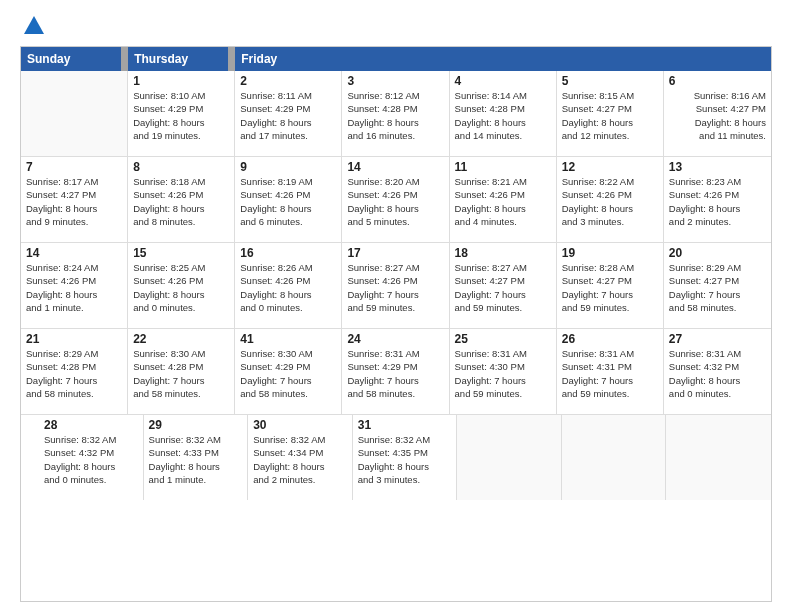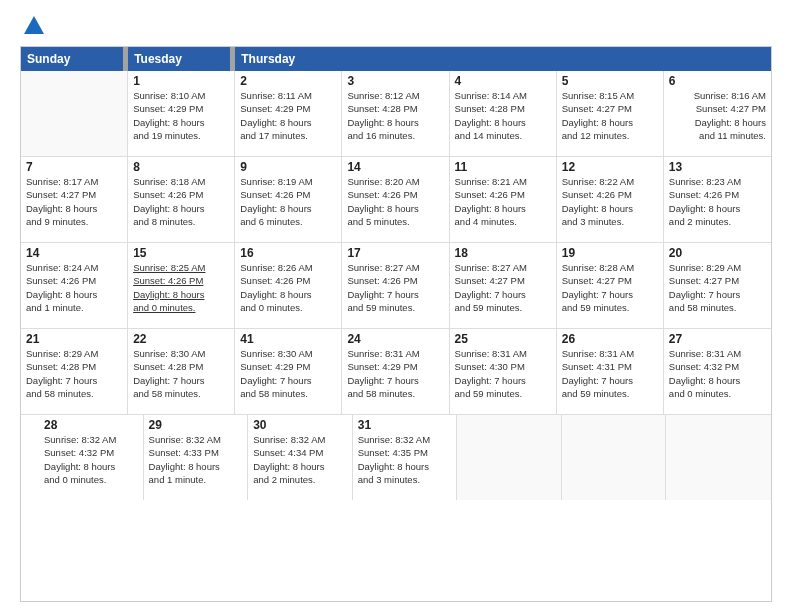--- a/index.html
+++ b/index.html
@@ -54,21 +54,21 @@
       display: grid;
       grid-template-columns: repeat(7, 1fr);
       background: #2a5ea8;
     }
     .cal-header-cell {
       color: #fff;
       font-size: 12px;
       font-weight: bold;
       padding: 5px 6px;
       text-align: left;
-      border-right: 5px solid #a3a3a3;
+      border-right: 7px solid #a3a3a3;
     }
     .cal-header-cell:last-child { border-right: none; }
     .cal-body {
       display: flex;
       flex-direction: column;
     }
     .cal-row {
       display: grid;
       grid-template-columns: repeat(7, 1fr);
       border-bottom: 1px solid #ddd;
@@ -116,22 +116,22 @@
     </div>
     <div class="title-block">
       <div class="month-title"></div>
       <div class="location"></div>
     </div>
   </div>
 
   <div class="calendar">
     <div class="cal-header-row">
     <div class="cal-header-cell">Sunday</div>
-        <div class="cal-header-cell">Tuesday</div>
         <div class="cal-header-cell">Thursday</div>
+        <div class="cal-header-cell">Friday</div>
       </div>
     <div class="cal-body">
     <div class="cal-row">
           <div class="cal-cell empty"></div>
           <div class="cal-cell">
             <span class="day-num">1</span>
             <div class="day-info" style="white-space: pre-line;">Sunrise: 8:10 AM
 Sunset: 4:29 PM
 Daylight: 8 hours
 and 19 minutes.</div>
@@ -226,21 +226,21 @@
         <div class="cal-row">
           <div class="cal-cell">
             <span class="day-num">14</span>
             <div class="day-info" style="white-space: pre-line;">Sunrise: 8:24 AM
 Sunset: 4:26 PM
 Daylight: 8 hours
 and 1 minute.</div>
           </div>
           <div class="cal-cell">
             <span class="day-num">15</span>
-            <div class="day-info" style="white-space: pre-line; text-decoration: underline;">Sunrise: 8:25 AM
+            <div class="day-info" style="white-space: pre-line;">Sunrise: 8:25 AM
 Sunset: 4:26 PM
 Daylight: 8 hours
 and 0 minutes.</div>
           </div>
           <div class="cal-cell">
             <span class="day-num">16</span>
             <div class="day-info" style="white-space: pre-line;">Sunrise: 8:26 AM
 Sunset: 4:26 PM
 Daylight: 8 hours
 and 0 minutes.</div>

